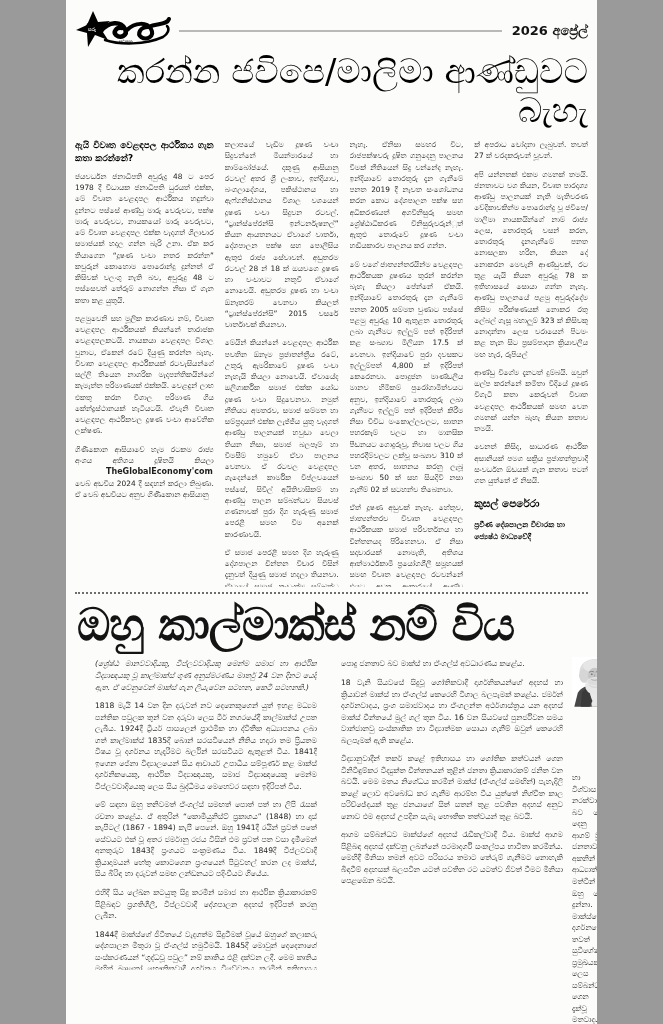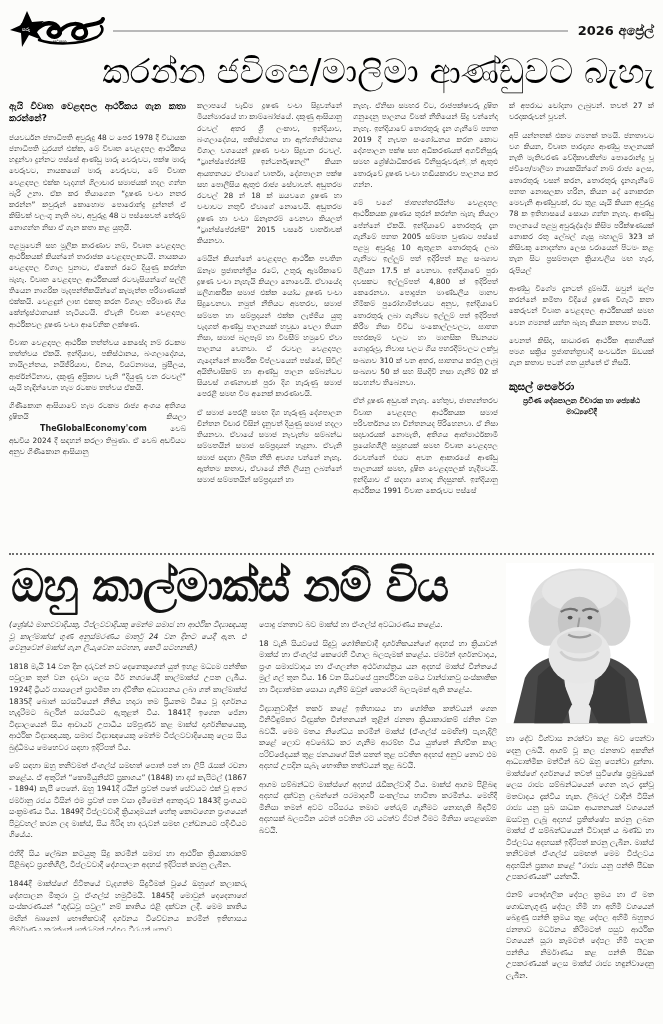--- a/index.html
+++ b/index.html
@@ -1,47 +1,47 @@
 <!DOCTYPE html>
 <html><head>
 <meta charset="utf-8">
 <style>
   * { margin:0; padding:0; box-sizing:border-box; }
   html,body { background:#9a9a9a; }
   .page {
-    width:663px; height:1024px; margin:0 auto; background:#fcfcfa;
+    width:531px; height:1024px; margin:0 auto; background:#fcfcfa;
     padding:8px 9px 4px 9px; overflow:hidden; position:relative;
     font-family:"DejaVu Sans","Liberation Sans",sans-serif; color:#141414;
   }
   
   .masthead-row { display:flex; align-items:center; height:44px; }
   .logo-wrap { width:100px; height:42px; flex:0 0 auto; }
   .head-rule { flex:1; height:2px; background:#b9b9b9; margin:0 10px 0 4px; margin-top:2px; }
   .issue-date { font-weight:bold; font-size:13px; white-space:nowrap; padding-top:2px; }
   
   .h1a { font-size:37px; font-weight:900; text-align:center; line-height:1.2; letter-spacing:-1px; margin-top:2px; }
   .h1b { font-size:34px; font-weight:400; text-align:right; line-height:1.15; letter-spacing:0; color:#000; }
   
   .a1-cols { display:flex; gap:11px; margin-top:9px; height:448px; overflow:hidden;
              font-size:7.4px; line-height:1.52; text-align:justify; color:#1d1d1d; }
   .a1-col { flex:1 1 0; overflow:hidden; }
   .a1-col.first { flex:1.22 1 0; }
   .a1-cols p { margin-bottom:7px; }
   .lead-q { font-weight:bold; font-size:8.8px; line-height:1.4; margin-bottom:7px; color:#000; }
   .site-name { font-weight:bold; font-size:8px;margin-left:31px; }
   .byline-name { font-weight:bold; font-size:10.5px; color:#000; margin-top:10px; }
-  .byline-title { text-align:center; font-weight:bold; font-size:7.4px; color:#000; }
+  .byline-title { text-align:left; font-weight:bold; font-size:7.4px; color:#000; margin-top:7px; }
   
   .dotted-rule { border-top:2px dotted #6e6e6e; margin:5px 0 3px 0; }
   
   .a2 { display:flex; gap:9px; margin-top:2px; }
   .a2-left { width:488px; flex:0 0 auto; }
   .h2 { font-size:45px; font-weight:900; line-height:1.05; letter-spacing:-1px; margin:4px 0 10px 2px; }
-  .a2-cols { display:flex; gap:12px; height:312px; overflow:hidden;
-             font-size:7.6px; line-height:1.52; text-align:justify; color:#1d1d1d; }
+  .a2-cols { display:flex; gap:24px; height:312px; overflow:hidden;
+             font-size:7.6px; line-height:1.52; text-align:justify; color:#1d1d1d;margin-left:20px; }
   .a2-col { flex:1 1 0; overflow:hidden; }
   .a2-cols p { margin-bottom:7px; }
   .intro-paren { font-style:italic; }
   .a2-right { flex:1; display:flex; flex-direction:column; }
   .photo-box { width:100%; height:170px; flex:0 0 auto; }
   .a2-colC { flex:1; overflow:hidden; font-size:7.6px; line-height:1.52; text-align:justify; color:#1d1d1d; margin-top:5px; }
   .a2-colC p { margin-bottom:6px; }
 </style>
 </head>
 <body>
@@ -65,21 +65,20 @@
     <div class="issue-date">2026 අප්‍රේල්</div>
   </div>
 
   <div class="h1b">කරන්න ජවිපෙ/මාලිමා ආණ්ඩුවට බැහැ</div>
 
   <div class="a1-cols">
     <div class="a1-col first">
       <p class="lead-q">ඇයි විවෘත වෙළඳපල ආර්ථිකය ගැන කතා කරන්නේ?</p>
       <p>ජයවර්ධන ජනාධිපති අවුරුදු 48 ට පෙර 1978 දී විධායක ජනාධිපති ධුරයත් එක්ක, මේ විවෘත වෙළඳපල ආර්ථිකය හඳුන්වා දුන්නට පස්සේ ආණ්ඩු මාරු වෙරුවට, පක්ෂ මාරු වෙරුවට, නායකයෝ මාරු වෙරුවට, මේ විවෘත වෙළඳපල එක්ක වැදගත් ශිලාචාර සමාජයක් හදල ගන්න බැරි උනා. ඒක කර තියාගෙන “දූෂණ වංචා නතර කරන්න” කවුරුන් කොහොම පොරොන්දු දුන්නත් ඒ කිසිවක් වලංගු නැති බව, අවුරුදු 48 ට පස්සෙවත් තේරුම් නොගන්න නිසා ඒ ගැන කතා කළ යුතුයි.</p>
       <p>පළමුවෙනි සහ මූලික කාරණාව නම්, විවෘත වෙළඳපල ආර්ථිකයක් කියන්නේ තාරාජක වෙළඳපලකටයි. නායකයා වෙළඳපල විශාල වුනාට, ඒකෙන් රටේ දියුණු කරන්න බැහැ. විවෘත වෙළඳපල ආර්ථිකයක් රටවැසියන්ගේ සල්ලි තියෙන නාගරික මැදපන්තිකයින්ගේ කැමැත්ත පරිමාණයක් එක්කයි. වෙළඳුන් ලාභ එකතු කරන විශාල පරිමාණ ගිය කේන්ද්‍රස්ථානයක් හැටියටයි. ඒවැනි විවෘත වෙළඳපල ආර්ථිකවල දූෂණ වංචා ආවේනික ලක්ෂණ.</p>
-      <p>විවෘත වෙළඳපල ආර්ථික තත්ත්වය කෙසේද නම් රටකම තත්ත්වය ඒකයි. ඉන්දියාව, පකිස්ථානය, බංගලාදේශය, තායිලන්තය, නයිජීරියාව, චීනය, වියට්නාමය, බ්‍රසීලය, ආර්ජන්ටිනාව, දකුණු අප්‍රිකාව වැනි “දියුණු වන රටවල්” යැයි හැඳින්වෙන හැම රටකම තත්වය ඒකයි.</p>
       <p><span>ගිණිකොන ආසියාවේ හැම රටකම රාජ්‍ය අංශය අතිශය දූෂිතයි කියලා </span><span class="site-name">TheGlobalEconomy'com</span><span> වෙබ් අඩවිය 2024 දී සඳහන් කරලා තිබුණා. ඒ වෙබ් අඩවියට අනුව ගිණිකොන ආසියානු</span></p>
     </div>
     <div class="a1-col">
       <p>කලාපයේ වැඩිම දූෂණ වංචා සිදුවන්නේ මියන්මාරයේ හා කාම්බෝජයේ. දකුණු ආසියානු රටවල් අතර ශ්‍රී ලංකාව, ඉන්දියාව, බංගලාදේශය, පකිස්ථානය හා ඇෆ්ගනිස්ථානය විශාල වශයෙන් දූෂණ වංචා සිදුවන රටවල්. “ට්‍රාන්ස්පේරන්සි ඉන්ටර්නැෂනල්” කියන ආයතනයට ඒවාගේ වාර්තා, දේශපාලන පක්ෂ සහ පොලීසිය ඇතුළු රාජ්‍ය සේවාවන්. අඩුතරම රටවල් 28 න් 18 ක් ඔයවගෙ දූෂණ හා වංචාවට නතුවී ඒවාගේ නොවෙයි. අඩුතරම දූෂණ හා වංචා ඕනෑතරම් වෙනවා කියලත් “ට්‍රාන්ස්පේරන්සි” 2015 වසරේ වාර්තාවක් කියනවා.</p>
       <p>මේයින් කියන්නේ වෙළඳපල ආර්ථික පවතින ඕනෑම ප්‍රජාතන්ත්‍රීය රටේ, උතුරු ඇමරිකාවේ දූෂණ වංචා නැහැයි කියලා නොවෙයි. ඒවායේද ඔලිගාර්කික සමාජ එක්ක යෝධ දූෂණ වංචා සිදුවෙනවා. නමුත් නීතියට අමතරව, සමාජ සම්මත හා සම්ප්‍රදායන් එක්ක ලැජ්ජිය යුතු වැදගත් ආණ්ඩු පාලනයක් හවුඩා වෙලා තියන නිසා, සමාජ බලපෑම් හා විමසීම් හමුවේ ඒවා පාලනය වෙනවා. ඒ රටවල වෙළඳපල ගැදෙන්නේ කාර්මික විප්ලවයෙන් පස්සේ, සිවිල් අයිතිවාසිකම් හා ආණ්ඩු පාලන සම්බන්ධව සියවස් ගණනාවක් පුරා දිග හැරුණු සමාජ පෙරළි සමඟ විම අනෙක් කාරණාවයි.</p>
       <p>ඒ සමාජ පෙරළි සමඟ දිග හැරුණු දේශපාලන චින්තන විචාර විසින් දැනුවත් දියුණු සමාජ හදලා තියනවා. ඒවායේ සමාජ නැවැත්ම සම්බන්ධ සම්මතයින් සමාජ සම්ප්‍රදායන් හැදුනා. ඒවැනි සමාජ සඳහා ලිඛිත නීති අවශ්‍ය වන්නේ නැහැ. ඇත්තම කතාව, ඒවායේ නීති ලියනු ලබන්නේ සමාජ සම්මතයින් සම්ප්‍රදායන් හා</p>
     </div>
     <div class="a1-col">
       <p>නැහැ. ඒනිසා සමහර විට, රාජපක්ෂවරු දූෂිත ගනුදෙනු පාලනය වීමක් නීතියෙන් සිදු වන්නේද නැහැ. ඉන්දියාවේ තොරතුරු දැන ගැනීමේ පනත 2019 දී නැවත සංශෝධනය කරන කොට දේශපාලන පක්ෂ සහ අධිකරණයත් අගවිනිසුරු සමඟ ශ්‍රේෂ්ඨාධිකරණ විනිසුරුවරුන්ුත් ඇතුළු තොරුවේ දූෂණ වංචා හඬියකාරව පාලනය කර ගන්න.</p>
       <p>මේ වගේ ජාත්‍යන්තරයින්ම වෙළඳපල ආර්ථිකයක දූෂණය තුරන් කරන්න බැහැ කියලා පේන්නේ ඒකයි. ඉන්දියාවේ තොරතුරු දැන ගැනීමේ පනත 2005 සම්මත වුණාට පස්සේ පළමු අවුරුදු 10 ඇතුළත තොරතුරු ලබා ගැනීමට ඉල්ලුම් පත් ඉදිරිපත් කළ සංඛ්‍යාව මිලියන 17.5 ක් වෙනවා. ඉන්දියාවේ පුරා දවසකට ඉල්ලුම්පත් 4,800 ක් ඉදිරිපත් කෙරෙනවා. පොදුජන මාණ්ඩලීය මානව හිමිකම් පුරෝගාමීත්වයට අනුව, ඉන්දියාවේ තොරතුරු ලබා ගැනීමට ඉල්ලුම් පත් ඉදිරිපත් කිරීම නිසා විවිධ මංකොල්ලවලට, ඝාතන පහරකෑම් වලට හා මානසික පීඩනයට ගොදුරුවූ, නිවාස වලට ගිය පහරදීම්වලට ලක්වූ සංඛ්‍යාව 310 ක් වන අතර, ඝාතනය කරනු ලැබූ සංඛ්‍යාව 50 ක් සහ සියදිවි නසා ගැනීම් 02 ක් සටහන්ව තිබෙනවා.</p>

